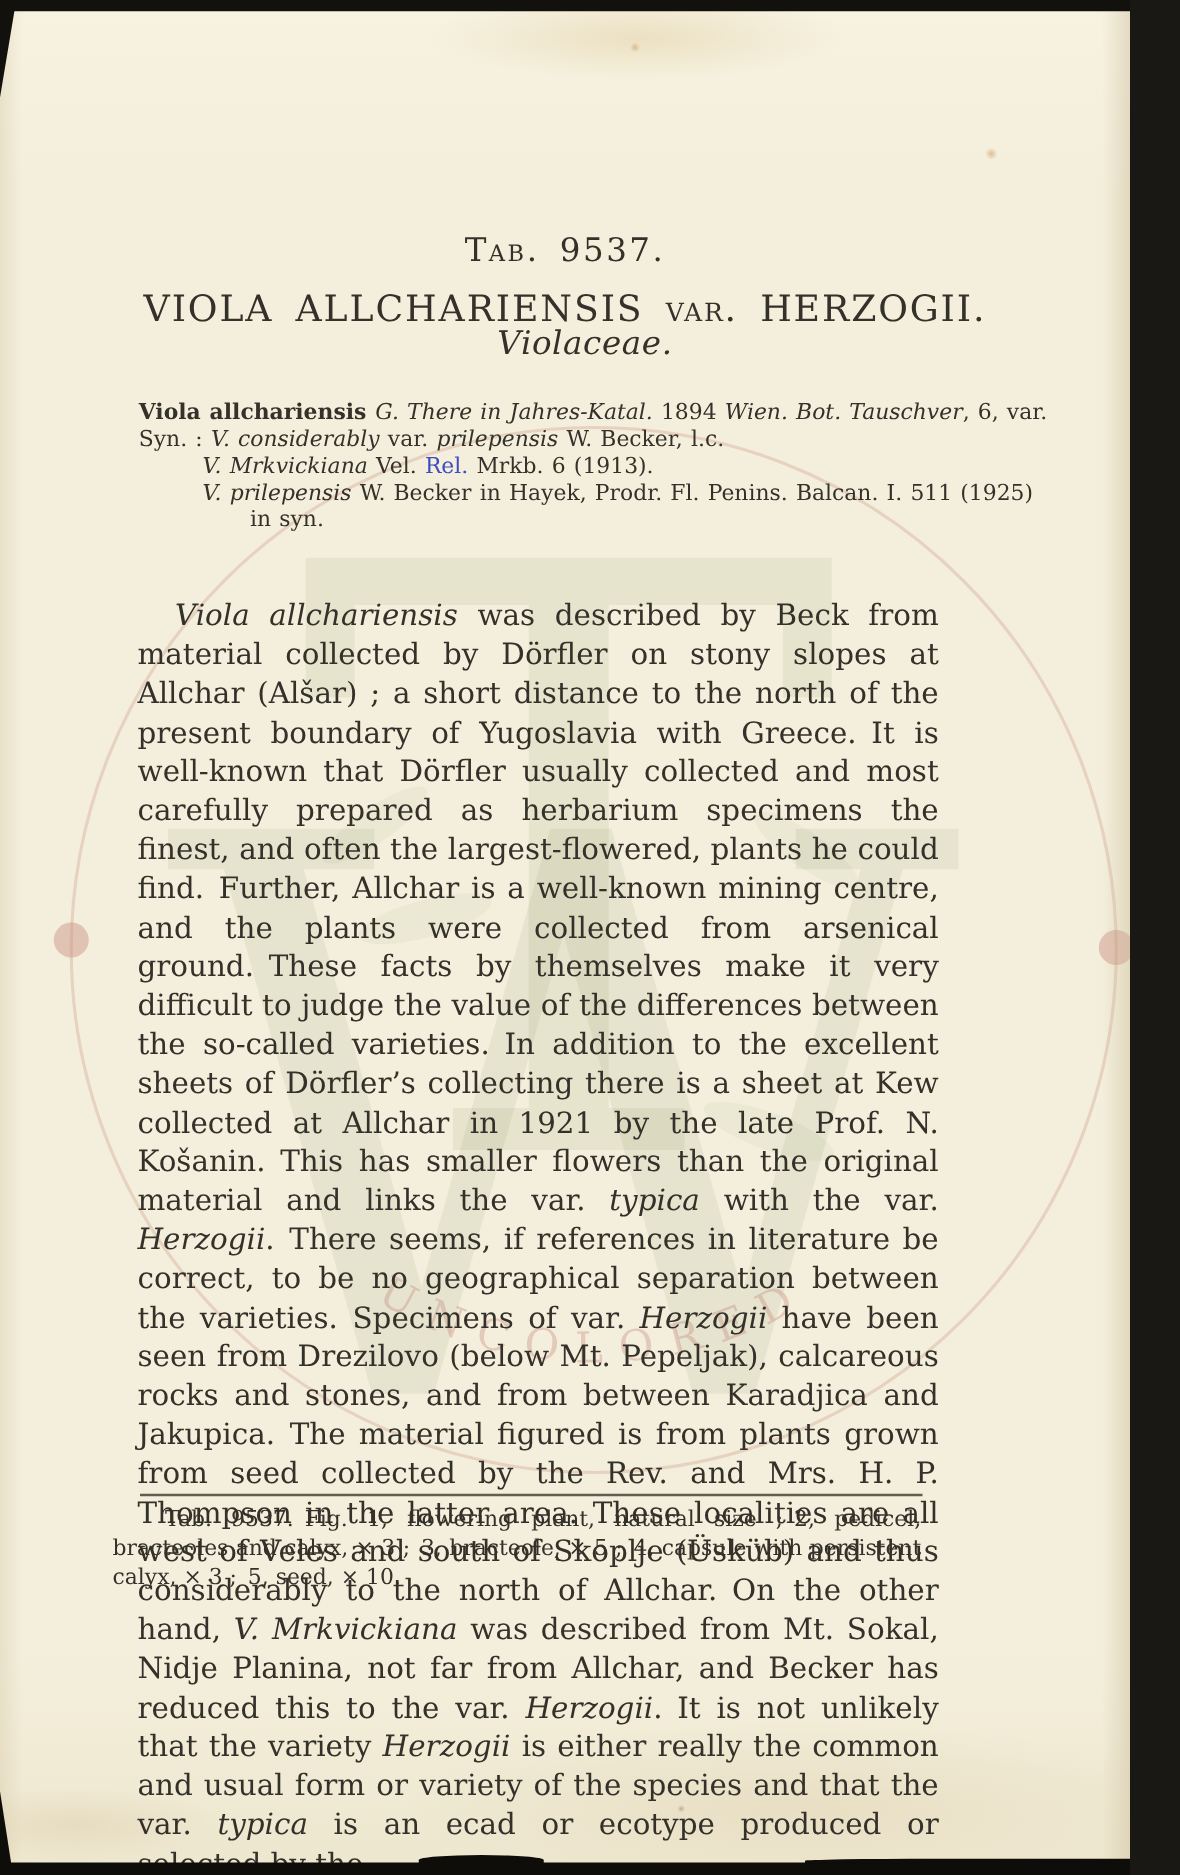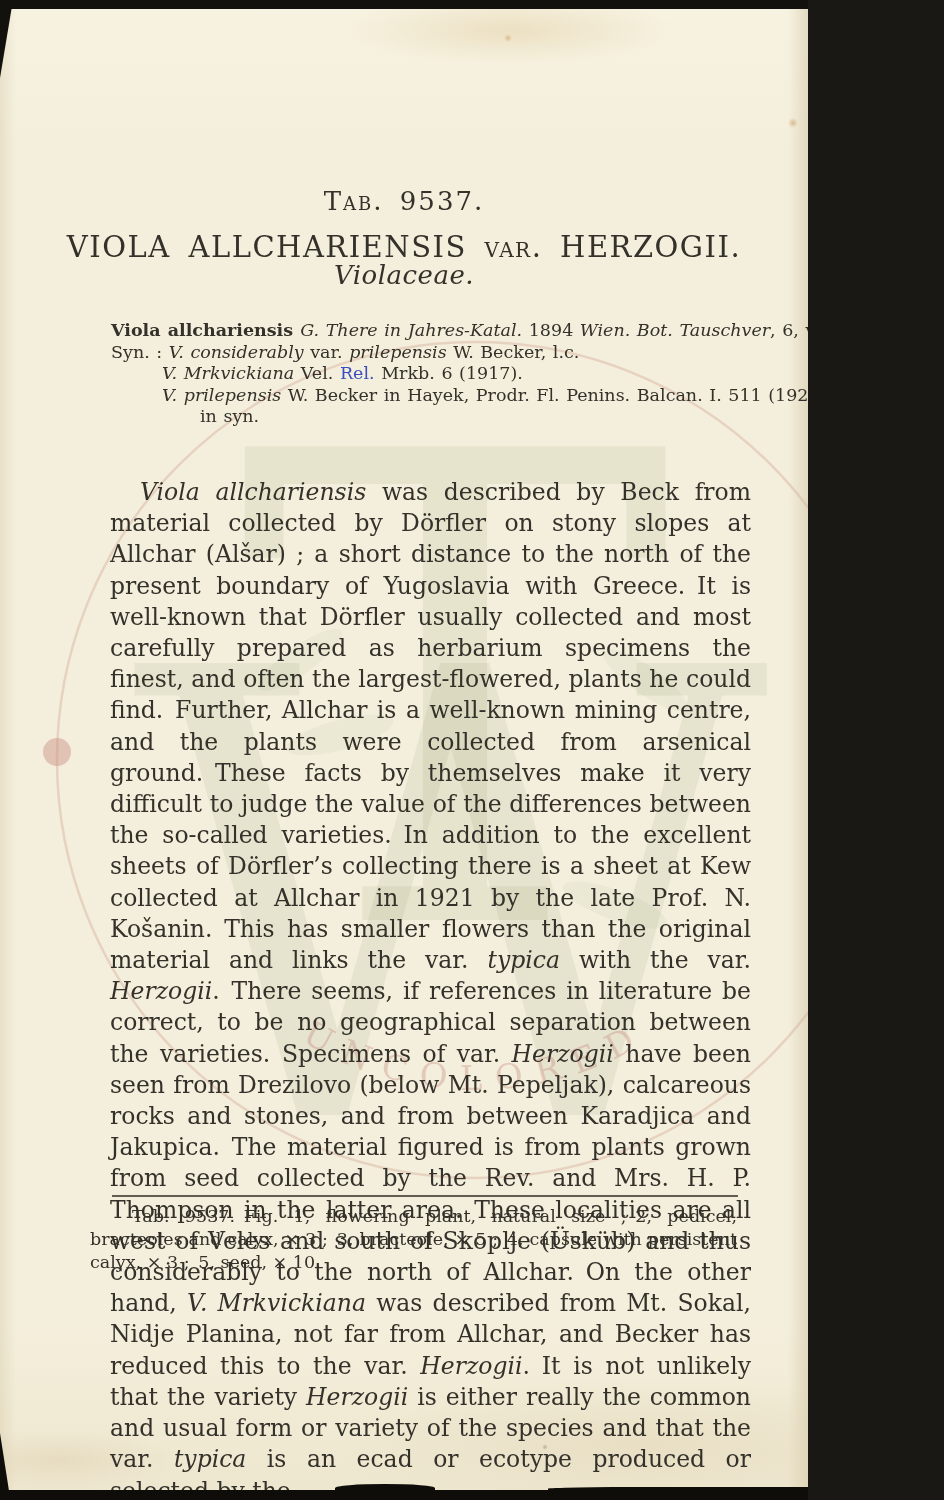--- a/index.html
+++ b/index.html
@@ -1,21 +1,21 @@
 <!DOCTYPE html>
 <html lang="en" style="--paper: #f4efdc; --ink: #34312a; --ref_blue: #3b4cc0; --wm_green: #8d9973; --stamp_pink: #c98d80; --edge_black: #13110d;"><head>
 <meta charset="utf-8">
 <style>
   :root{
     --paper:#f4efdc; --ink:#34312a; --ref_blue:#3b4cc0;
     --wm_green:#8d9973; --stamp_pink:#c98d80; --edge_black:#13110d;
   }
   html,body{margin:0;padding:0;background:#1a1814;}
   .page{
-    position:relative;width:808px;height:1500px;overflow:hidden;
+    position:relative;width:904px;height:1500px;overflow:hidden;
     background-color:var(--paper);
     font-family:"DejaVu Serif","Liberation Serif",serif;
     color:var(--ink);
     text-decoration:underline;
   }
   
   .page::before{
     content:"";position:absolute;inset:0;pointer-events:none;z-index:2;
     background-image:
       radial-gradient(ellipse 240px 50px at 510px 30px, rgba(208,178,118,0.28), transparent 70%),
@@ -27,21 +27,21 @@
       linear-gradient(90deg, rgba(205,190,155,0.3) 0px, rgba(205,190,155,0) 2%, rgba(205,190,155,0) 97.5%, rgba(198,182,148,0.4) 100%),
       linear-gradient(180deg, rgba(250,246,230,0.5) 0%, rgba(250,246,230,0) 10%, rgba(236,228,200,0) 88%, rgba(230,220,190,0.45) 100%);
   }
   .watermark{position:absolute;top:0;left:0;z-index:1;}
   .content{position:absolute;inset:0;z-index:3;}
 
   .h-tab{position:absolute;top:186px;left:0;width:100%;text-align:center;
          font-size:26px;letter-spacing:2px;word-spacing:6px;}
   .h-title{position:absolute;top:230px;left:0;width:100%;text-align:center;
            font-size:29px;letter-spacing:1.5px;word-spacing:7px;}
-  .h-family{position:absolute;top:260px;left:0;width:100%;text-align:center;
+  .h-family{position:absolute;top:260px;left:16px;width:100%;text-align:center;
             font-size:26px;font-style:italic;letter-spacing:0.5px;}
   .sc{font-variant:small-caps;}
   .it{font-style:italic;}
   .bd{font-weight:700;}
 
   .citation{position:absolute;top:320px;left:111px;width:730px;
             font-size:17.5px;line-height:21.5px;word-spacing:1px;}
   .cit-line.ind1{padding-left:51px;}
   .cit-line.ind2{padding-left:89px;}
 
@@ -103,21 +103,21 @@
 
     <div class="h-tab sc">Tab. 9537.</div>
 
     <div class="h-title"><span>VIOLA ALLCHARIENSIS </span><span class="sc">var.</span><span> HERZOGII.</span></div>
 
     <div class="h-family">Violaceae.</div>
 
     <div class="citation">
       <div class="cit-line"><span class="bd">Viola allchariensis </span><span class="it">G. There in Jahres-Katal.</span><span> 1894 </span><span class="it">Wien. Bot. Tauschver</span><span>, 6, var.</span></div>
       <div class="cit-line"><span>Syn. : </span><span class="it">V. considerably</span><span> var. </span><span class="it">prilepensis</span><span> W. Becker, l.c.</span></div>
-      <div class="cit-line ind1"><span class="it">V. Mrkvickiana</span><span> Vel. </span><span style="color: var(--ref_blue); margin-top: 25px;">Rel.</span><span> Mrkb. 6 (1917).</span></div>
+      <div class="cit-line ind1"><span class="it">V. Mrkvickiana</span><span> Vel. </span><span style="color: var(--ref_blue); margin-top: 25px;">Rel.</span><span> Mrkb. 6 (1913).</span></div>
       <div class="cit-line ind1"><span class="it">V. prilepensis</span><span> W. Becker in Hayek, Prodr. Fl. Penins. Balcan. I. 511 (1925)</span></div>
       <div class="cit-line ind2"><span>in syn.</span></div>
     </div>
 
     <p class="body-text"><span class="it">Viola allchariensis</span><span> was described by Beck from material collected by Dörfler on stony slopes at Allchar (Alšar) ; a short distance to the north of the present boundary of Yugoslavia with Greece. It is well-known that Dörfler usually collected and most carefully prepared as herbarium specimens the finest, and often the largest-flowered, plants he could find. Further, Allchar is a well-known mining centre, and the plants were collected from arsenical ground. These facts by themselves make it very difficult to judge the value of the differences between the so-called varieties. In addition to the excellent sheets of Dörfler’s collecting there is a sheet at Kew collected at Allchar in 1921 by the late Prof. N. Košanin. This has smaller flowers than the original material and links the var. </span><span class="it">typica</span><span> with the var. </span><span class="it">Herzogii</span><span>. There seems, if references in literature be correct, to be no geographical separation between the varieties. Specimens of var. </span><span class="it">Herzogii</span><span> have been seen from Drezilovo (below Mt. Pepeljak), calcareous rocks and stones, and from between Karadjica and Jakupica. The material figured is from plants grown from seed collected by the Rev. and Mrs. H. P. Thompson in the latter area. These localities are all west of Veles and south of Skoplje (Üsküb) and thus considerably to the north of Allchar. On the other hand, </span><span class="it">V. Mrkvickiana</span><span> was described from Mt. Sokal, Nidje Planina, not far from Allchar, and Becker has reduced this to the var. </span><span class="it">Herzogii</span><span>. It is not unlikely that the variety </span><span class="it">Herzogii</span><span> is either really the common and usual form or variety of the species and that the var. </span><span class="it">typica</span><span> is an ecad or ecotype produced or selected by the</span></p>
 
     <div class="rule"></div>
 
     <p class="footnote"><span>Tab. 9537.</span><span> Fig. 1, flowering plant, natural size ; 2, pedicel, bracteoles and calyx, × 3 ; 3, bracteole, × 5 ; 4, capsule with persistent calyx, × 3 ; 5, seed, × 10.</span></p>
 

